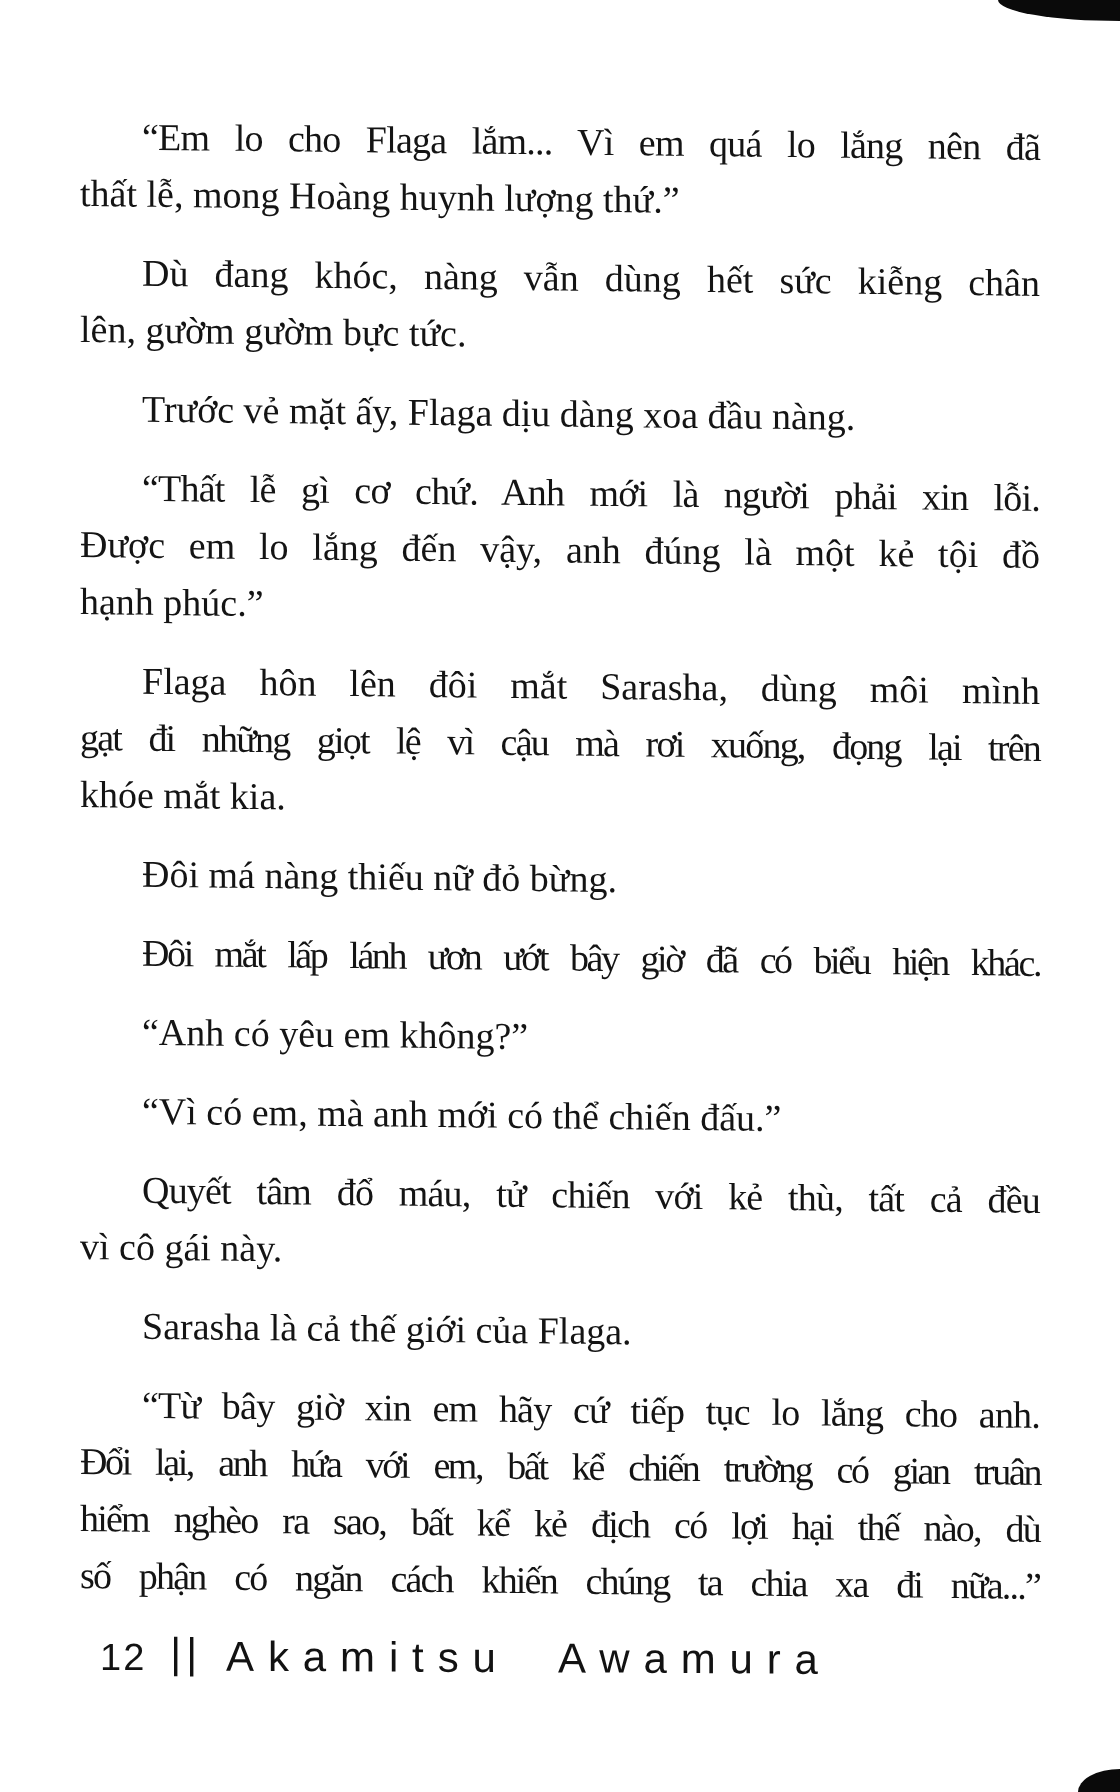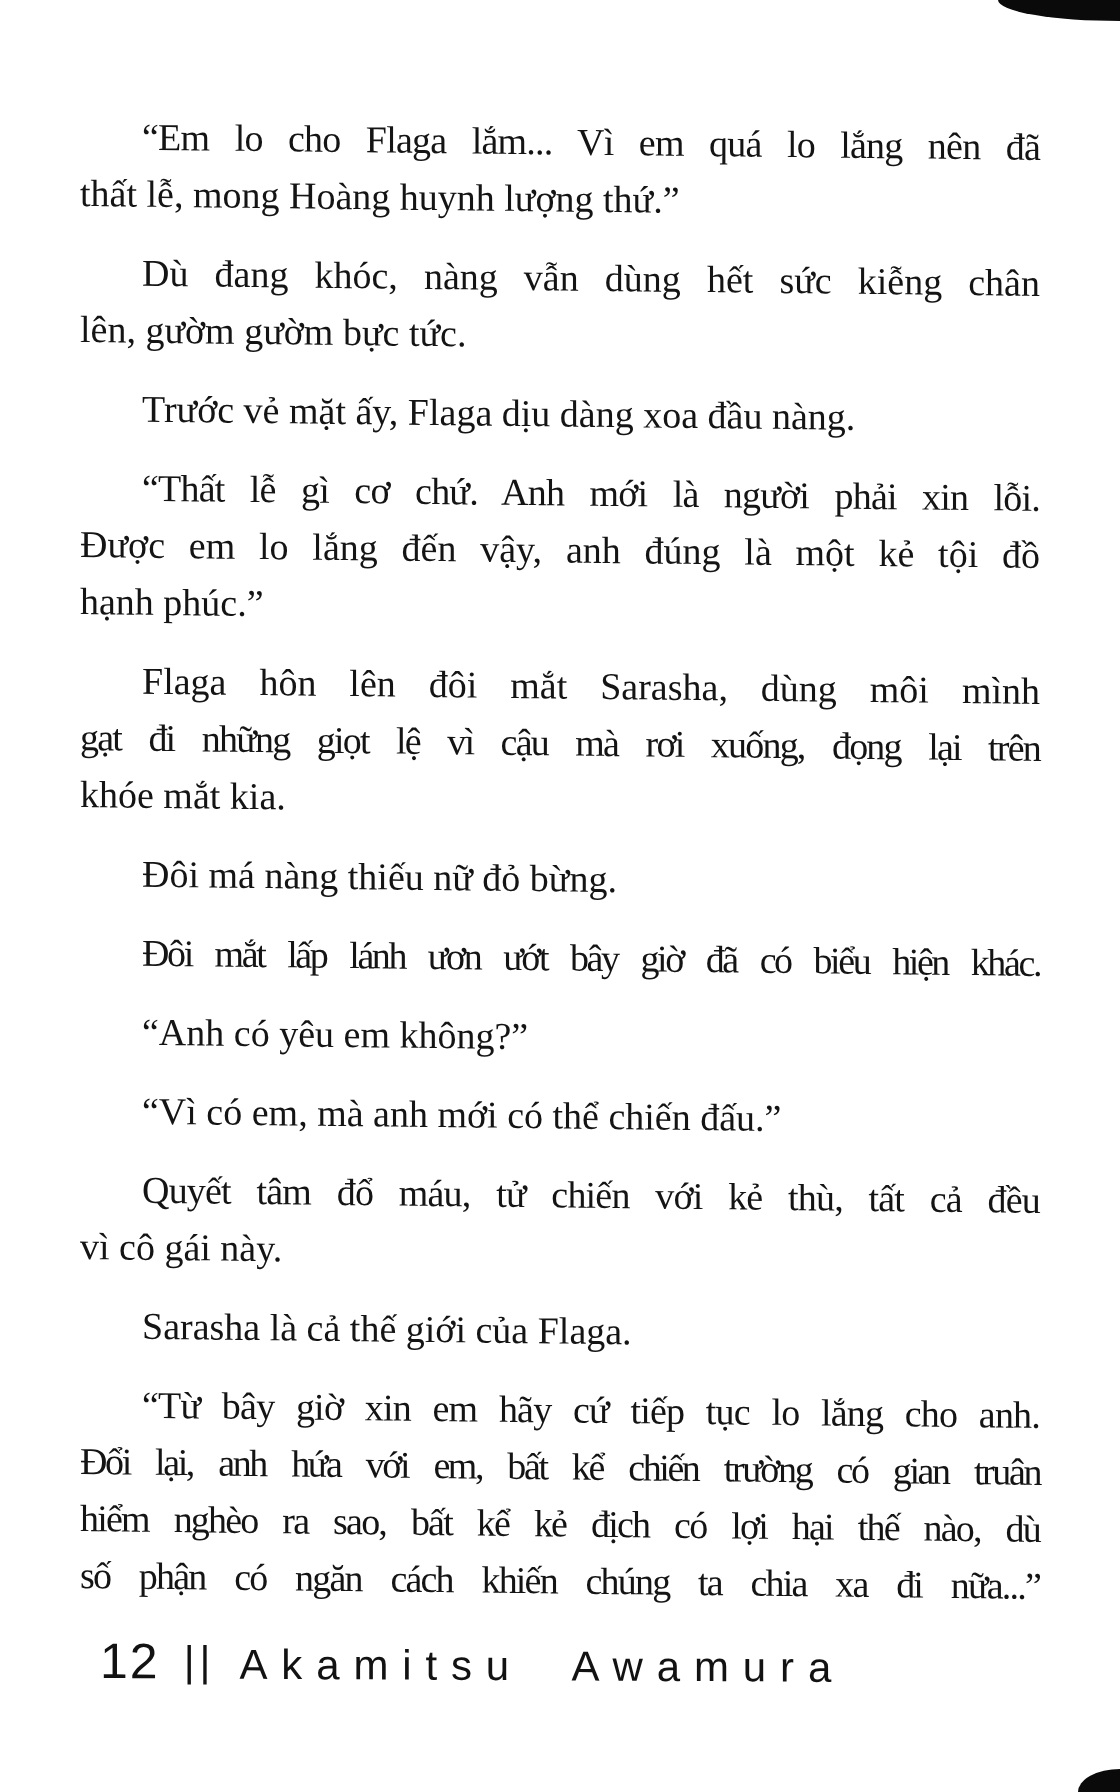--- a/index.html
+++ b/index.html
@@ -40,21 +40,21 @@
     left: 100px;
     top: 1632px;
     display: flex;
     align-items: baseline;
     gap: 24px;
     transform: skewY(0.3deg);
     transform-origin: 0 0;
     font-family: "Liberation Sans", "DejaVu Sans", sans-serif;
     color: #121212;
   }
-  .pagenum { font-size: 50px; letter-spacing: 2px; }
+  .pagenum { font-size: 38px; letter-spacing: 2px; }
   .sep { display: inline-block; font-size: 42px; letter-spacing: 5px; transform: translateY(-3px); }
   .author { font-size: 42px; letter-spacing: 0.33em; word-spacing: 0.6em; }
   .corner-tr {
     position: absolute; top: 0; right: 0;
     width: 122px; height: 21px;
     background: #0a0a0a;
     border-bottom-left-radius: 100% 100%;
   }
   .corner-br {
     position: absolute; bottom: 0; right: 0;

